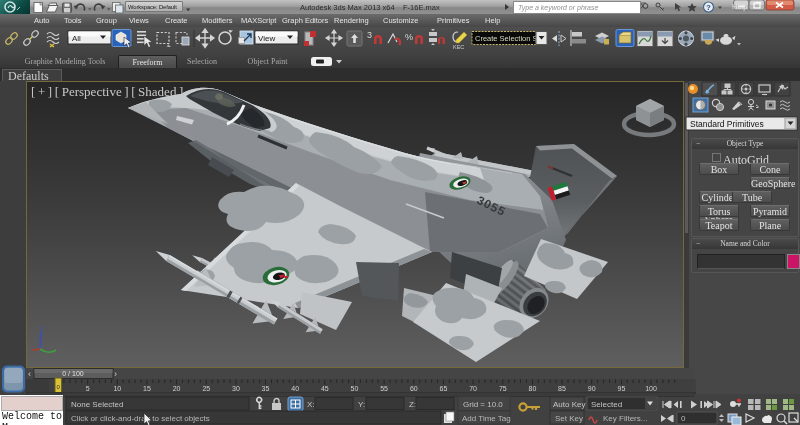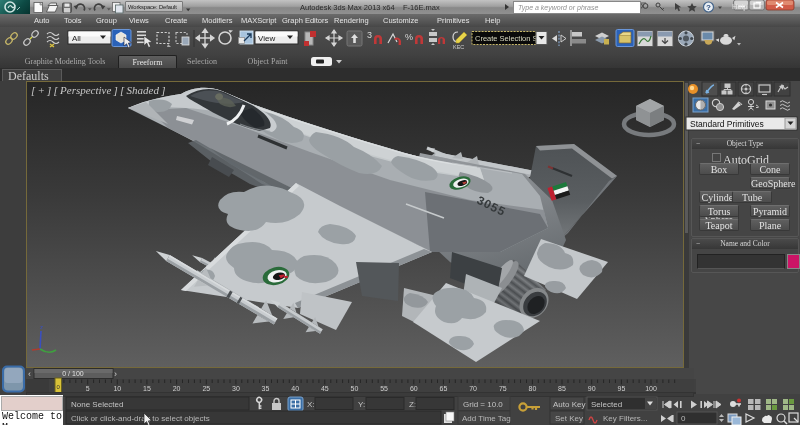--- a/index.html
+++ b/index.html
@@ -20,21 +20,21 @@
 
 #ribbon{position:absolute;left:0;top:54px;width:800px;height:14px;background:linear-gradient(#424242,#353535);}
 .rtab{position:absolute;top:1px;height:13px;font-size:8px;white-space:nowrap;overflow:hidden;color:#aaa;line-height:13px;text-align:center;}
 .rtab.active{background:linear-gradient(#5e5e5e,#474747);color:#e8e8e8;border:1px solid #202020;border-bottom:none;border-radius:2px 2px 0 0;}
 
 #defrow{position:absolute;left:0;top:68px;width:800px;height:13px;background:#2d2d2d;}
 #defbox{position:absolute;left:2px;top:1px;width:60px;height:12px;background:#3e3e3e;border:1px solid #5a5a5a;border-bottom:none;font-size:12px;color:#ccc;line-height:12px;padding-left:5px;box-sizing:border-box;}
 
 #leftstrip{position:absolute;left:0;top:81px;width:26px;height:287px;background:#3d3d3d;}
 #viewport{position:absolute;left:26px;top:81px;width:658px;height:287px;background:linear-gradient(#262626,#3a3a3a 40%,#5f5f5f);border:1px solid #75693a;box-sizing:border-box;}
-#vplabel{position:absolute;left:4px;top:2px;font-size:11px;color:#c8c8c8;font-style:italic;}
+#vplabel{position:absolute;left:4px;top:2px;font-size:13px;color:#c8c8c8;}
 
 #cmdpanel{position:absolute;left:684px;top:81px;width:116px;height:313px;background:#474747;}
 #cpscroll{position:absolute;left:0;top:0;width:5px;height:313px;background:#3a3a3a;}
 #cpscroll:before{content:"";position:absolute;left:1px;top:2px;width:3px;height:150px;background:#5a5a5a;}
 .rollout{position:absolute;left:7px;width:106px;background:#454545;border:1px solid #565656;border-radius:2px;}
 .rhead{height:10px;background:linear-gradient(#4a4a4a,#373737);font-size:7.5px;color:#d8d8d8;text-align:center;line-height:10px;border-radius:2px 2px 0 0;}
 .rhead .minus{position:absolute;left:4px;top:0;}
 .cpbtn{position:absolute;width:40px;height:12px;background:linear-gradient(#5f5f5f,#4c4c4c);border:1px solid #383838;border-top-color:#6e6e6e;border-radius:2px;font-size:10px;color:#e2e2e2;text-align:center;line-height:11px;box-sizing:border-box;}
 
 #timerow{position:absolute;left:26px;top:368px;width:774px;height:11px;background:#474747;}

